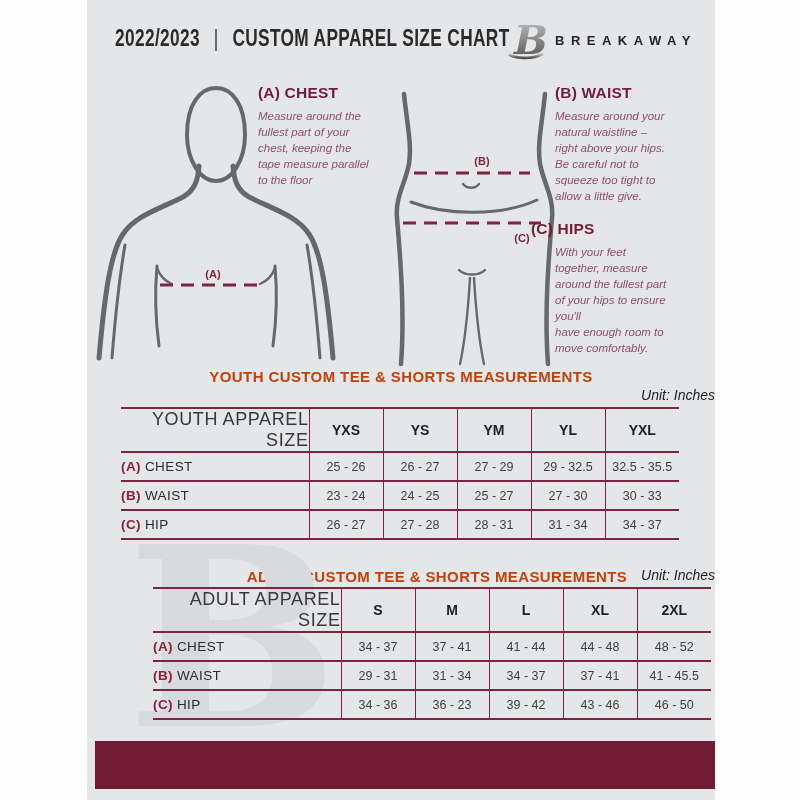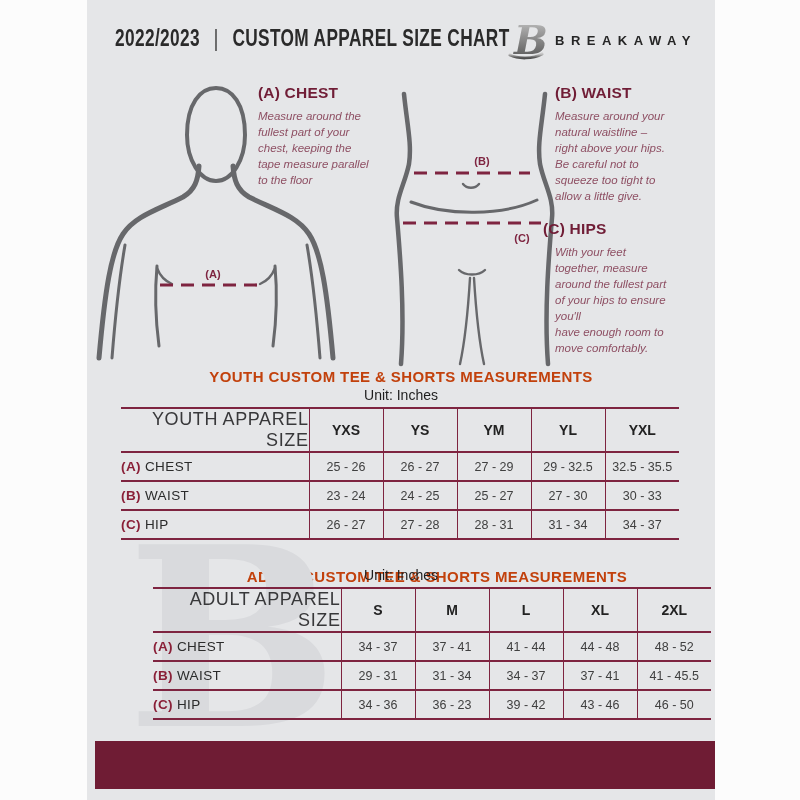--- a/index.html
+++ b/index.html
@@ -37,22 +37,22 @@
   .fig{position:absolute;}
   .fig path,.fig ellipse{fill:none;stroke:#67686b;stroke-linecap:round;}
   .fig .dash{stroke:#7e2440;stroke-width:3.2;stroke-dasharray:13 8;stroke-linecap:butt;}
   .fig text{font-family:"Liberation Sans",sans-serif;font-weight:bold;font-size:11px;fill:#7e2440;}
   
   .sec-title{
     position:absolute;left:0;width:628px;text-align:center;
     font-size:15px;font-weight:bold;color:#c2410c;letter-spacing:.4px;
   }
   .sec-unit{
-    position:absolute;left:0;width:628px;text-align:center;
-    font-size:14px;color:#1e1e1e;
+    position:absolute;left:0;width:628px;text-align:right;
+    font-size:14px;font-style:italic;color:#1e1e1e;
   }
   
   table.size-table{
     position:absolute;left:34px;width:558px;border-collapse:collapse;
     table-layout:fixed;border-top:2px solid #7e2440;z-index:2;
   }
   table.size-table tr{border-bottom:2px solid #7e2440;}
   table.size-table th,table.size-table td{
     padding:0;margin:0;vertical-align:middle;background:transparent;
   }
@@ -145,21 +145,21 @@
 to the floor</div>
 
     <div class="guide-head" style="left:468px;top:84px;">(B) WAIST</div>
     <div class="guide-text" style="left:468px;top:108px;width:150px;">Measure around your
 natural waistline –
 right above your hips.
 Be careful not to
 squeeze too tight to
 allow a little give.</div>
 
-    <div class="guide-head" style="left:456px;top:220px;">(C) HIPS</div>
+    <div class="guide-head" style="left:444px;top:220px;">(C) HIPS</div>
     <div class="guide-text" style="left:468px;top:244px;width:150px;">With your feet
 together, measure
 around the fullest part
 of your hips to ensure
 you'll
 have enough room to
 move comfortably.</div>
 
     <div class="sec-title" style="top:368px;">YOUTH CUSTOM TEE &amp; SHORTS MEASUREMENTS</div>
     <div class="sec-unit" style="top:387px;">Unit: Inches</div>

